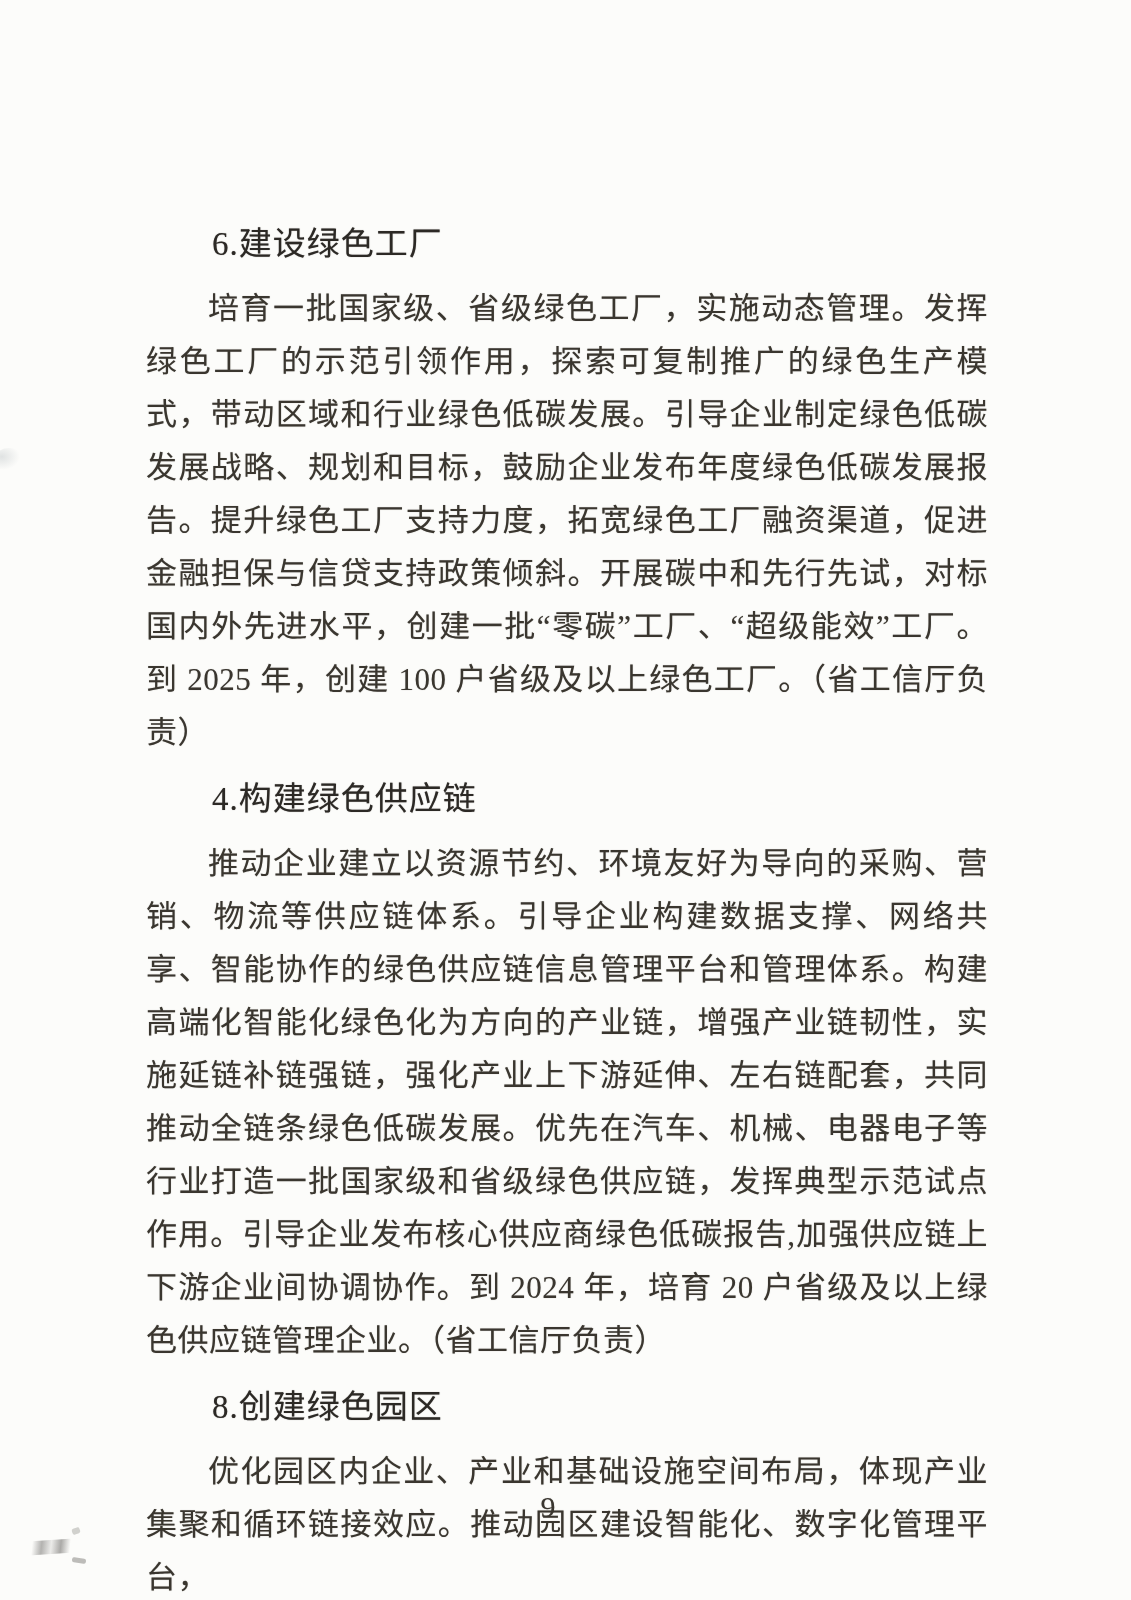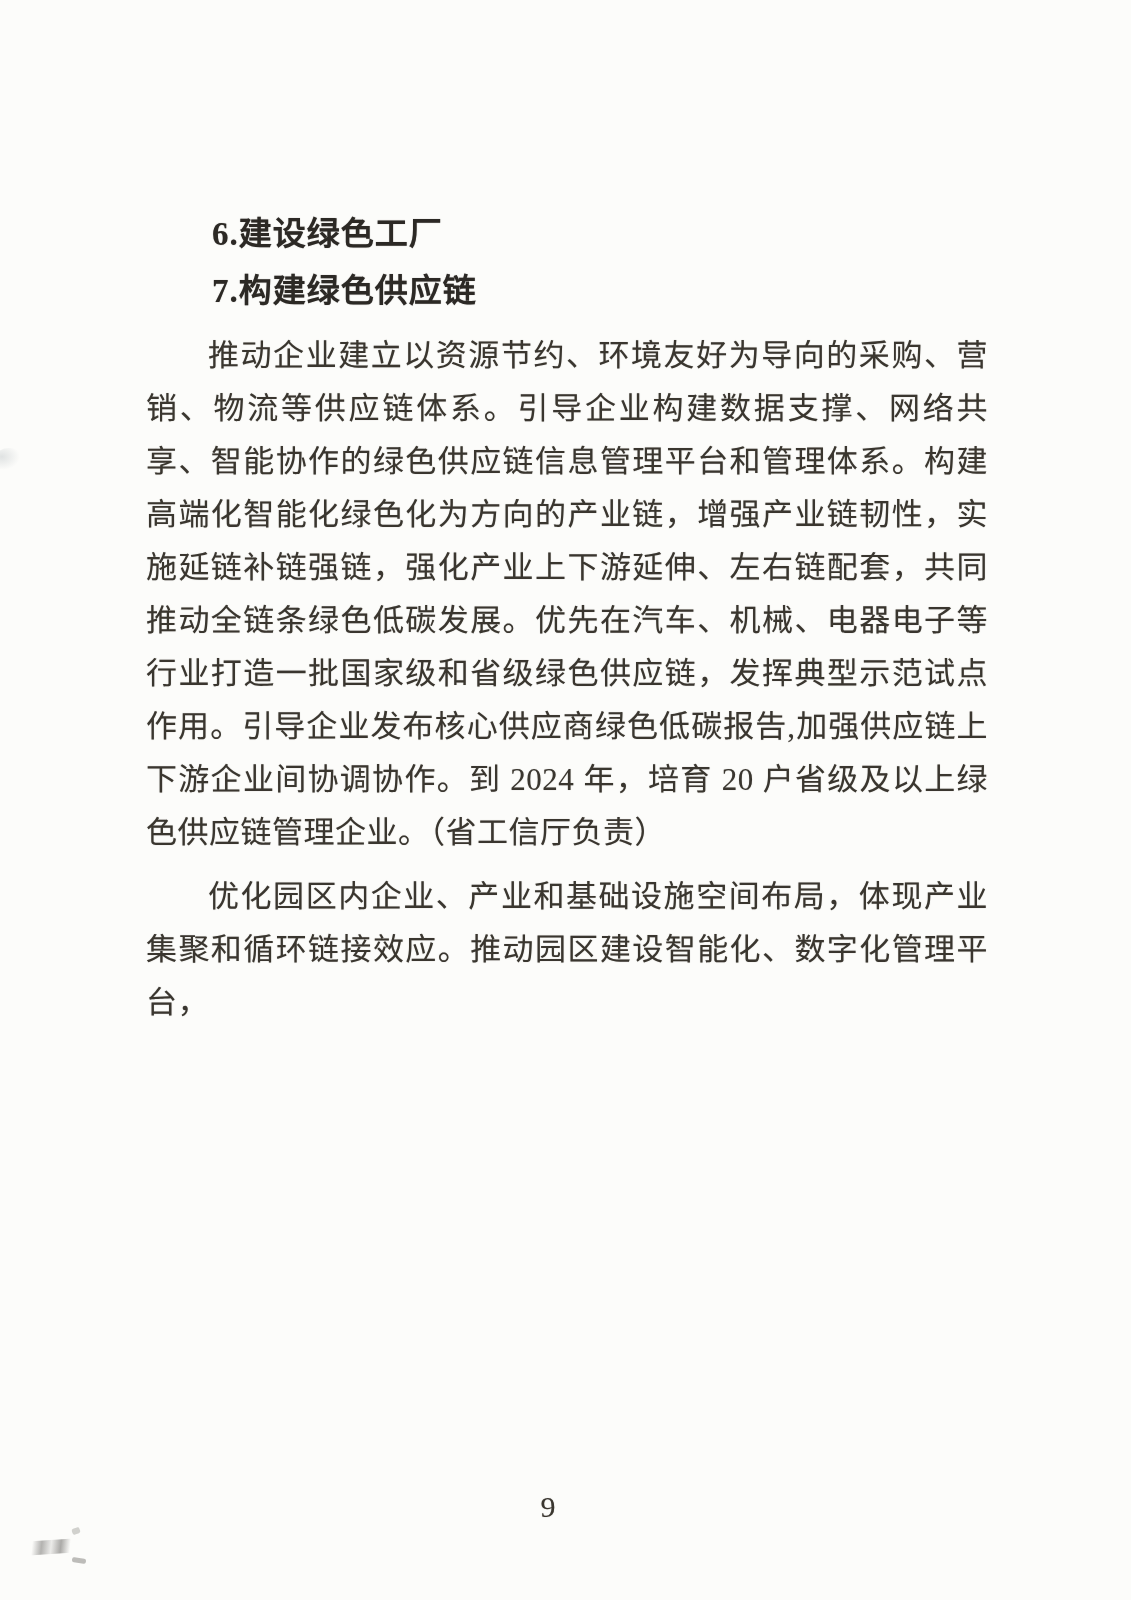--- a/index.html
+++ b/index.html
@@ -17,23 +17,23 @@
     font-family: "Liberation Serif", "DejaVu Serif", serif;
     color: #38342f;
   }
   .content {
     position: absolute;
     left: 146px;
     top: 204px;
     width: 842px;
   }
   .section-heading {
-    margin: 4px 0 0 0;
+    margin: 14px 0 0 0;
     font-size: 33px;
-    font-weight: bold;
+    font-weight: normal;
     line-height: 53px;
     text-indent: 66px;
     color: #2c2925;
     letter-spacing: 1px;
     text-shadow: 0 0 1px rgba(44, 41, 37, 0.45);
   }
   .body-para {
     margin: 11px 0 0 0;
     font-size: 31px;
     line-height: 53px;
@@ -89,24 +89,26 @@
   }
 </style>
 </head>
 <body>
 
 <div class="page">
 
   <div class="content">
 
     <h2 class="section-heading">6.建设绿色工厂</h2>
+    <p class="body-para">培育一批国家级、省级绿色工厂，实施动态管理。发挥绿色工厂的示范引领作用，探索可复制推广的绿色生产模式，带动区域和行业绿色低碳发展。引导企业制定绿色低碳发展战略、规划和目标，鼓励企业发布年度绿色低碳发展报告。提升绿色工厂支持力度，拓宽绿色工厂融资渠道，促进金融担保与信贷支持政策倾斜。开展碳中和先行先试，对标国内外先进水平，创建一批“零碳”工厂、“超级能效”工厂。到 2025 年，创建 100 户省级及以上绿色工厂。（省工信厅负责）</p>
 
-    <h2 class="section-heading">7.构建绿色供应链</h2>
+    <h2 class="section-heading">4.构建绿色供应链</h2>
     <p class="body-para">推动企业建立以资源节约、环境友好为导向的采购、营销、物流等供应链体系。引导企业构建数据支撑、网络共享、智能协作的绿色供应链信息管理平台和管理体系。构建高端化智能化绿色化为方向的产业链，增强产业链韧性，实施延链补链强链，强化产业上下游延伸、左右链配套，共同推动全链条绿色低碳发展。优先在汽车、机械、电器电子等行业打造一批国家级和省级绿色供应链，发挥典型示范试点作用。引导企业发布核心供应商绿色低碳报告,加强供应链上下游企业间协调协作。到 2024 年，培育 20 户省级及以上绿色供应链管理企业。（省工信厅负责）</p>
 
+    <h2 class="section-heading">8.创建绿色园区</h2>
     <p class="body-para">优化园区内企业、产业和基础设施空间布局，体现产业集聚和循环链接效应。推动园区建设智能化、数字化管理平台，</p>
 
   </div>
 
   <div class="page-number">9</div>
 
   <div class="smudge smudge-a"></div>
   <div class="smudge smudge-b"></div>
   <div class="smudge smudge-c"></div>
   <div class="smudge smudge-d"></div>

